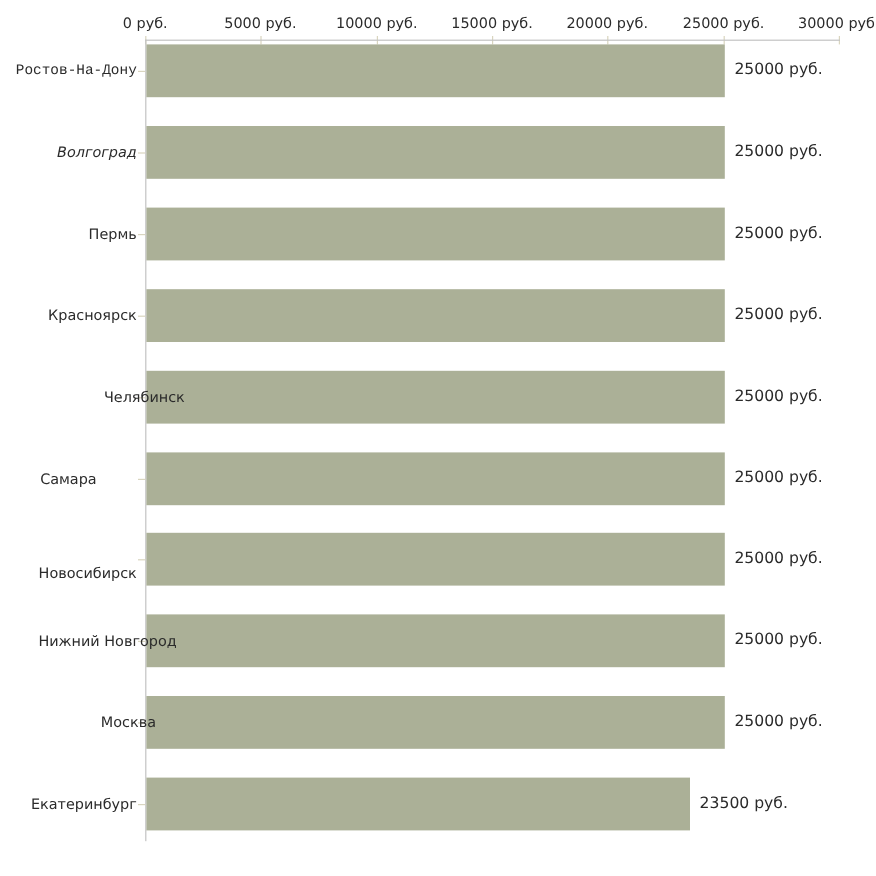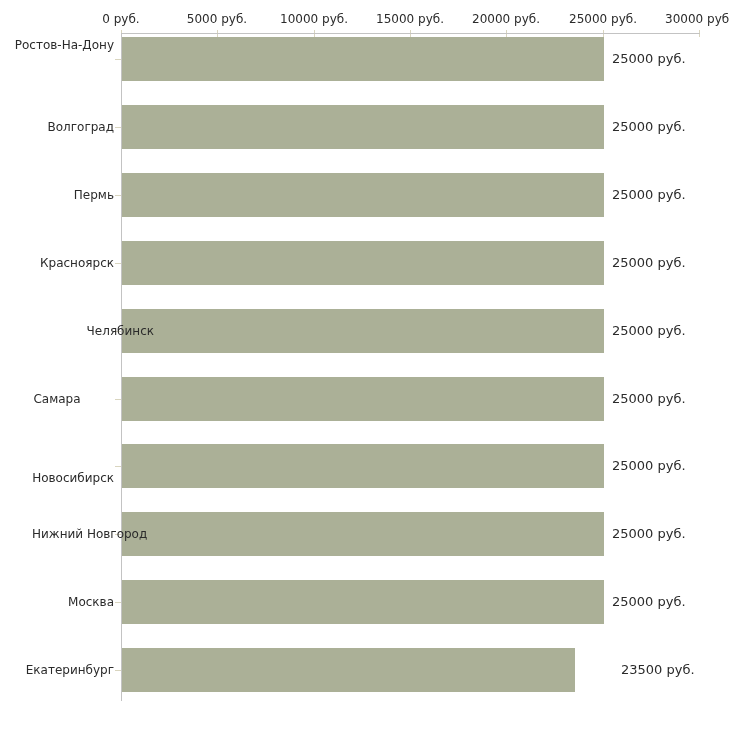--- a/index.html
+++ b/index.html
@@ -93,25 +93,25 @@
       <div class="x-tick-mark" style="left: 603px; background: rgb(217, 213, 191);"></div>
       <span class="x-tick-label" style="left: 603px; color: rgb(43, 43, 43);">25000 руб.</span>
       <div class="x-tick-mark" style="left: 699px; background: rgb(217, 213, 191);"></div>
       <span class="x-tick-label" style="left: 699px; color: rgb(43, 43, 43);">30000 руб.</span>
     </div>
   <div class="x-axis-line"></div>
   <div class="y-axis-line"></div>
   <div id="plot-area">
       <div class="bar" style="left: 122px; top: 37px; width: 482px; height: 44px; background: rgb(171, 176, 151);"></div>
       <div class="y-tick-mark" style="left: 115px; top: 59px; background: rgb(217, 213, 191);"></div>
-      <div class="category-label" style="top: 37px; color: rgb(43, 43, 43);">Ростов-На-Дону</div>
+      <div class="category-label" style="top: 51px; color: rgb(43, 43, 43); font-family: Liberation Mono, monospace;">Ростов-На-Дону</div>
       <div class="value-label" style="left: 612px; top: 51px; color: rgb(43, 43, 43);">25000 руб.</div>
       <div class="bar" style="left: 122px; top: 105px; width: 482px; height: 44px; background: rgb(171, 176, 151);"></div>
       <div class="y-tick-mark" style="left: 115px; top: 127px; background: rgb(217, 213, 191);"></div>
-      <div class="category-label" style="top: 119px; color: rgb(43, 43, 43);">Волгоград</div>
+      <div class="category-label" style="top: 119px; color: rgb(43, 43, 43); font-style: italic;">Волгоград</div>
       <div class="value-label" style="left: 612px; top: 119px; color: rgb(43, 43, 43);">25000 руб.</div>
       <div class="bar" style="left: 122px; top: 173px; width: 482px; height: 44px; background: rgb(171, 176, 151);"></div>
       <div class="y-tick-mark" style="left: 115px; top: 195px; background: rgb(217, 213, 191);"></div>
       <div class="category-label" style="top: 187px; color: rgb(43, 43, 43);">Пермь</div>
       <div class="value-label" style="left: 612px; top: 187px; color: rgb(43, 43, 43);">25000 руб.</div>
       <div class="bar" style="left: 122px; top: 241px; width: 482px; height: 44px; background: rgb(171, 176, 151);"></div>
       <div class="y-tick-mark" style="left: 115px; top: 263px; background: rgb(217, 213, 191);"></div>
       <div class="category-label" style="top: 255px; color: rgb(43, 43, 43);">Красноярск</div>
       <div class="value-label" style="left: 612px; top: 255px; color: rgb(43, 43, 43);">25000 руб.</div>
       <div class="bar" style="left: 122px; top: 309px; width: 482px; height: 44px; background: rgb(171, 176, 151);"></div>
@@ -125,20 +125,20 @@
       <div class="bar" style="left: 122px; top: 444px; width: 482px; height: 44px; background: rgb(171, 176, 151);"></div>
       <div class="y-tick-mark" style="left: 115px; top: 466px; background: rgb(217, 213, 191);"></div>
       <div class="category-label" style="top: 458px; color: rgb(43, 43, 43); margin-top: 12px;">Новосибирск</div>
       <div class="value-label" style="left: 612px; top: 458px; color: rgb(43, 43, 43);">25000 руб.</div>
       <div class="bar" style="left: 122px; top: 512px; width: 482px; height: 44px; background: rgb(171, 176, 151);"></div>
       <div class="y-tick-mark" style="left: 115px; top: 534px; background: rgb(217, 213, 191);"></div>
       <div class="category-label" style="top: 526px; color: rgb(43, 43, 43); margin-left: 32px;">Нижний Новгород</div>
       <div class="value-label" style="left: 612px; top: 526px; color: rgb(43, 43, 43);">25000 руб.</div>
       <div class="bar" style="left: 122px; top: 580px; width: 482px; height: 44px; background: rgb(171, 176, 151);"></div>
       <div class="y-tick-mark" style="left: 115px; top: 602px; background: rgb(217, 213, 191);"></div>
-      <div class="category-label" style="top: 594px; color: rgb(43, 43, 43);">Москва</div>
+      <div class="category-label" style="top: 594px; color: rgb(43, 43, 43); margin-left: 16px;">Москва</div>
       <div class="value-label" style="left: 612px; top: 594px; color: rgb(43, 43, 43);">25000 руб.</div>
       <div class="bar" style="left: 122px; top: 648px; width: 453px; height: 44px; background: rgb(171, 176, 151);"></div>
       <div class="y-tick-mark" style="left: 115px; top: 670px; background: rgb(217, 213, 191);"></div>
       <div class="category-label" style="top: 662px; color: rgb(43, 43, 43);">Екатеринбург</div>
-      <div class="value-label" style="left: 583px; top: 662px; color: rgb(43, 43, 43); margin-left: 38px;">23500 руб.</div>
+      <div class="value-label" style="left: 583px; top: 662px; color: rgb(43, 43, 43);">23500 руб.</div>
     </div>
 </div>
 
 </body></html>

